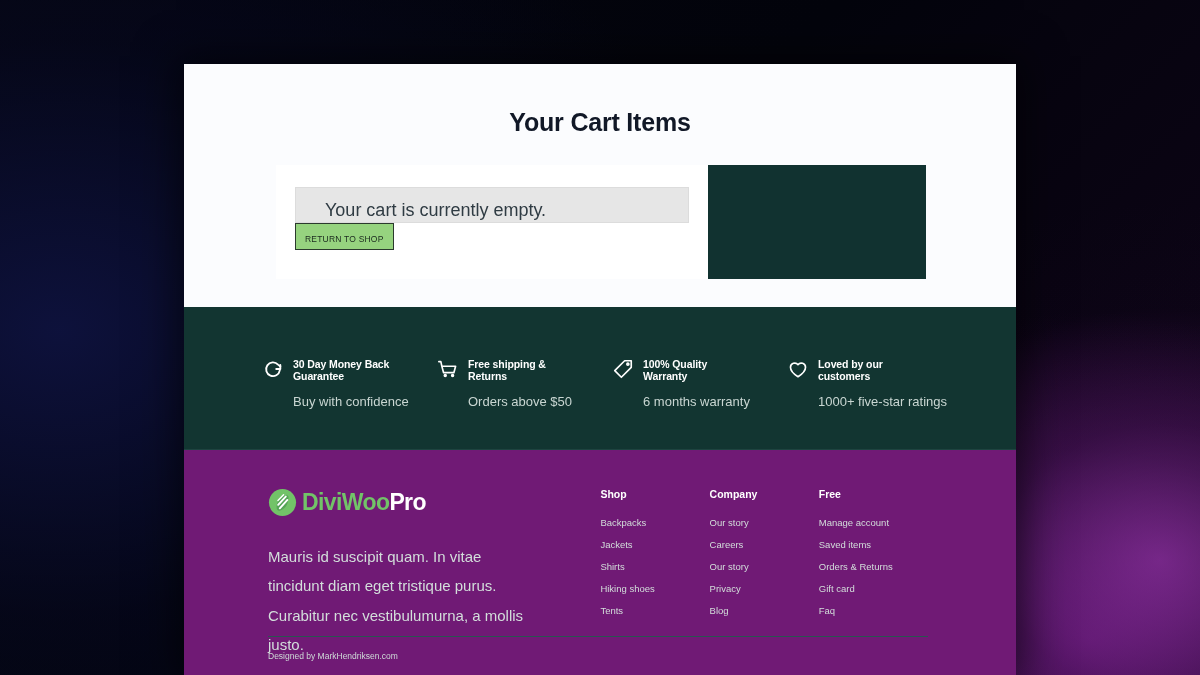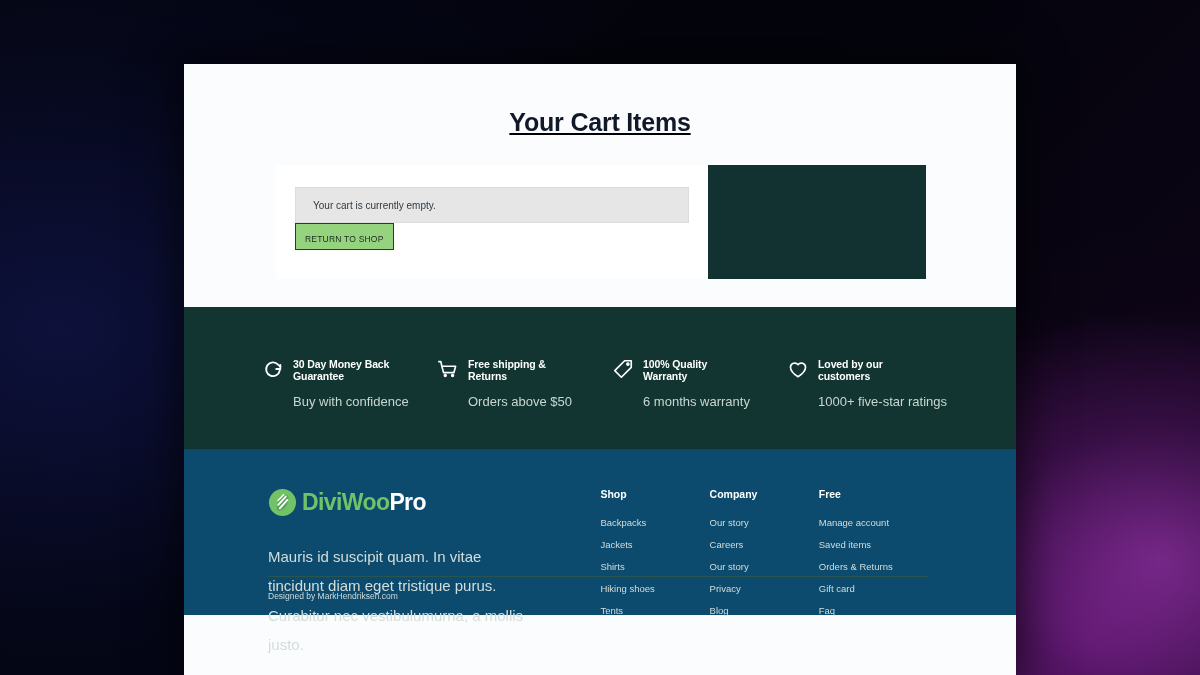--- a/index.html
+++ b/index.html
@@ -18,21 +18,20 @@
   }
 
   
   #page-panel {
     position: absolute;
     left: 184px; top: 64px;
     width: 832px; height: 611px;
     background: #fbfcfe;
     overflow: hidden;
     box-shadow: 0 0 38px 8px rgba(0,0,0,0.55);
-    text-decoration: underline;
   }
 
   
   #cart-section {
     background: #fbfcfe;
     height: 243px;
     position: relative;
   }
   #page-title {
     text-align: center;
@@ -50,22 +49,22 @@
   }
   #cart-left {
     background: #ffffff;
     width: 432px;
     padding: 22px 19px 0 19px;
   }
   #empty-cart-notice {
     background: #e6e6e6;
     border: 1px solid #dcdcdc;
     color: #2f3b43;
-    font-size: 10px;
-    padding: 12px 17px;
+    font-size: 18px;
+    padding: 12px 29px;
     height: 36px;
   }
   #return-to-shop-button {
     display: inline-block;
     background: #96d37f;
     border: 1px solid #2b3a2d;
     color: #1c2b1f;
     font-size: 8.5px;
     letter-spacing: 0.2px;
     padding: 10px 9px 5px 9px;
@@ -103,22 +102,22 @@
   }
   .feature-sub {
     color: #c9d6d2;
     font-size: 13px;
     margin-top: 11px;
     margin-left: 31px;
   }
 
   
   #footer {
-    background: #0c4a6e;
-    height: 166px;
+    background: #701a75;
+    height: 226px;
     border-top: 1px solid #1e4440;
     position: relative;
     padding-left: 32px;
   }
   #footer-inner {
     position: absolute;
     left: 84px; top: 38px;
     width: 660px;
     display: flex;
   }

